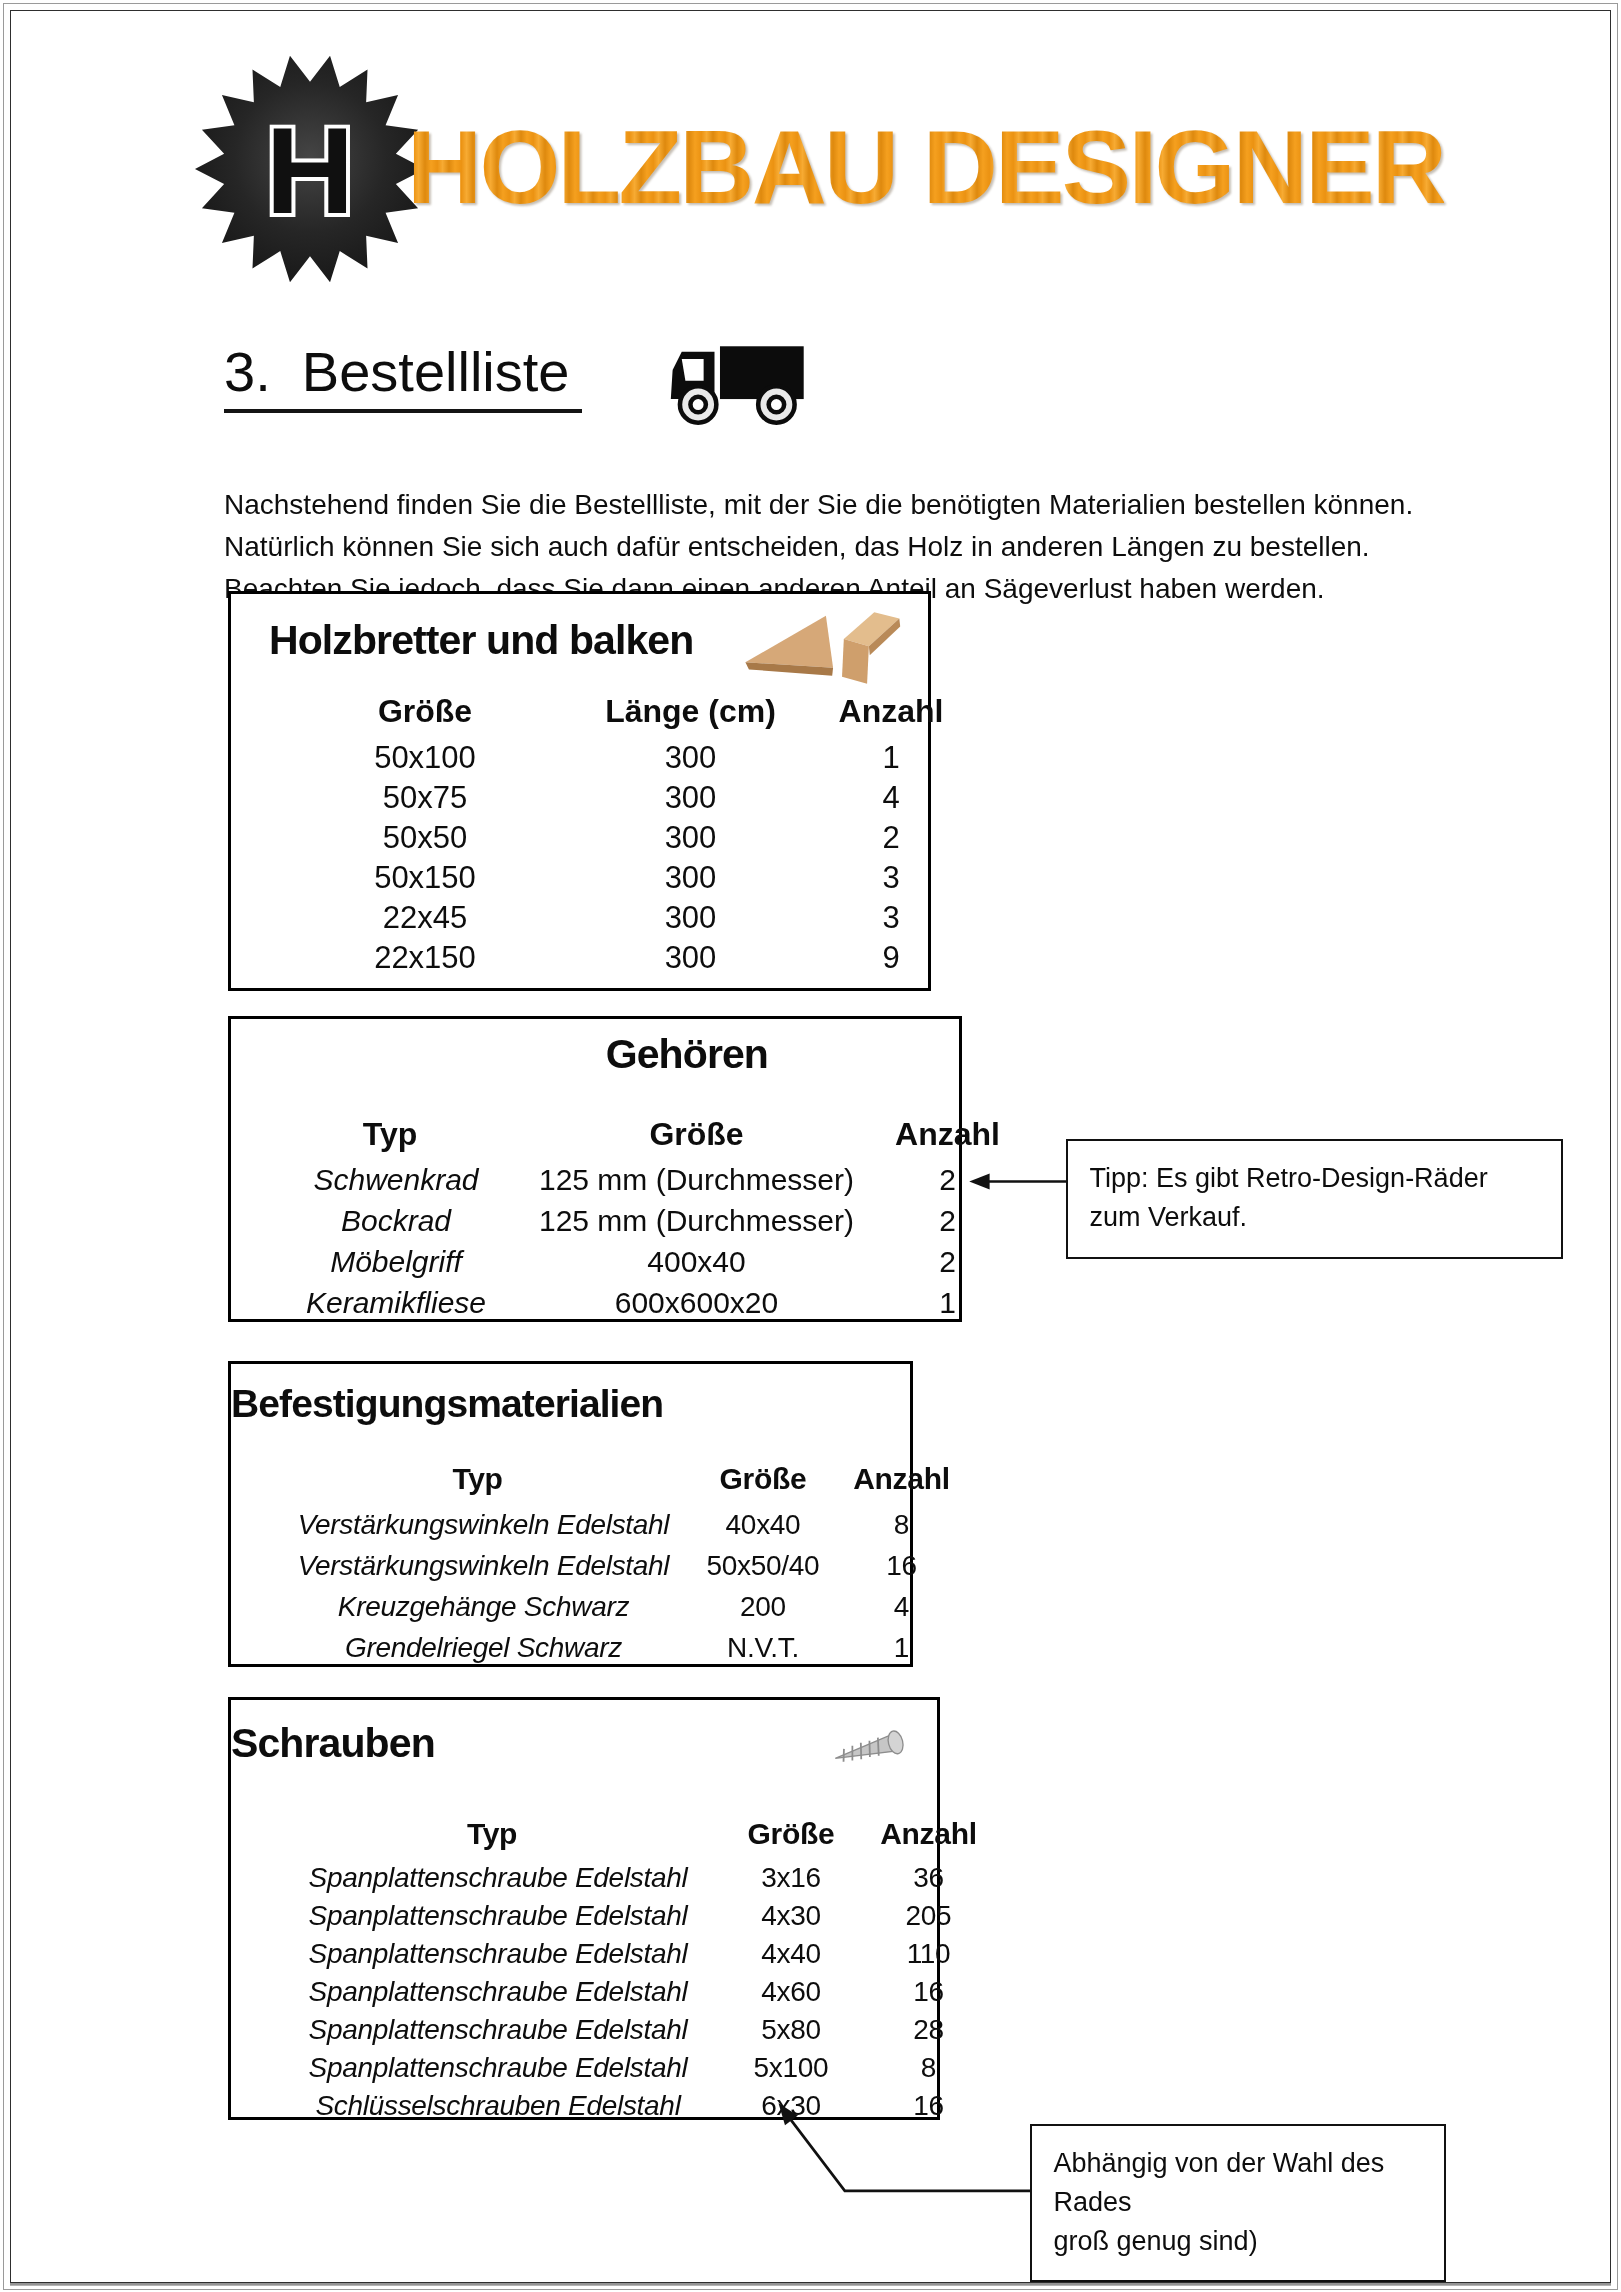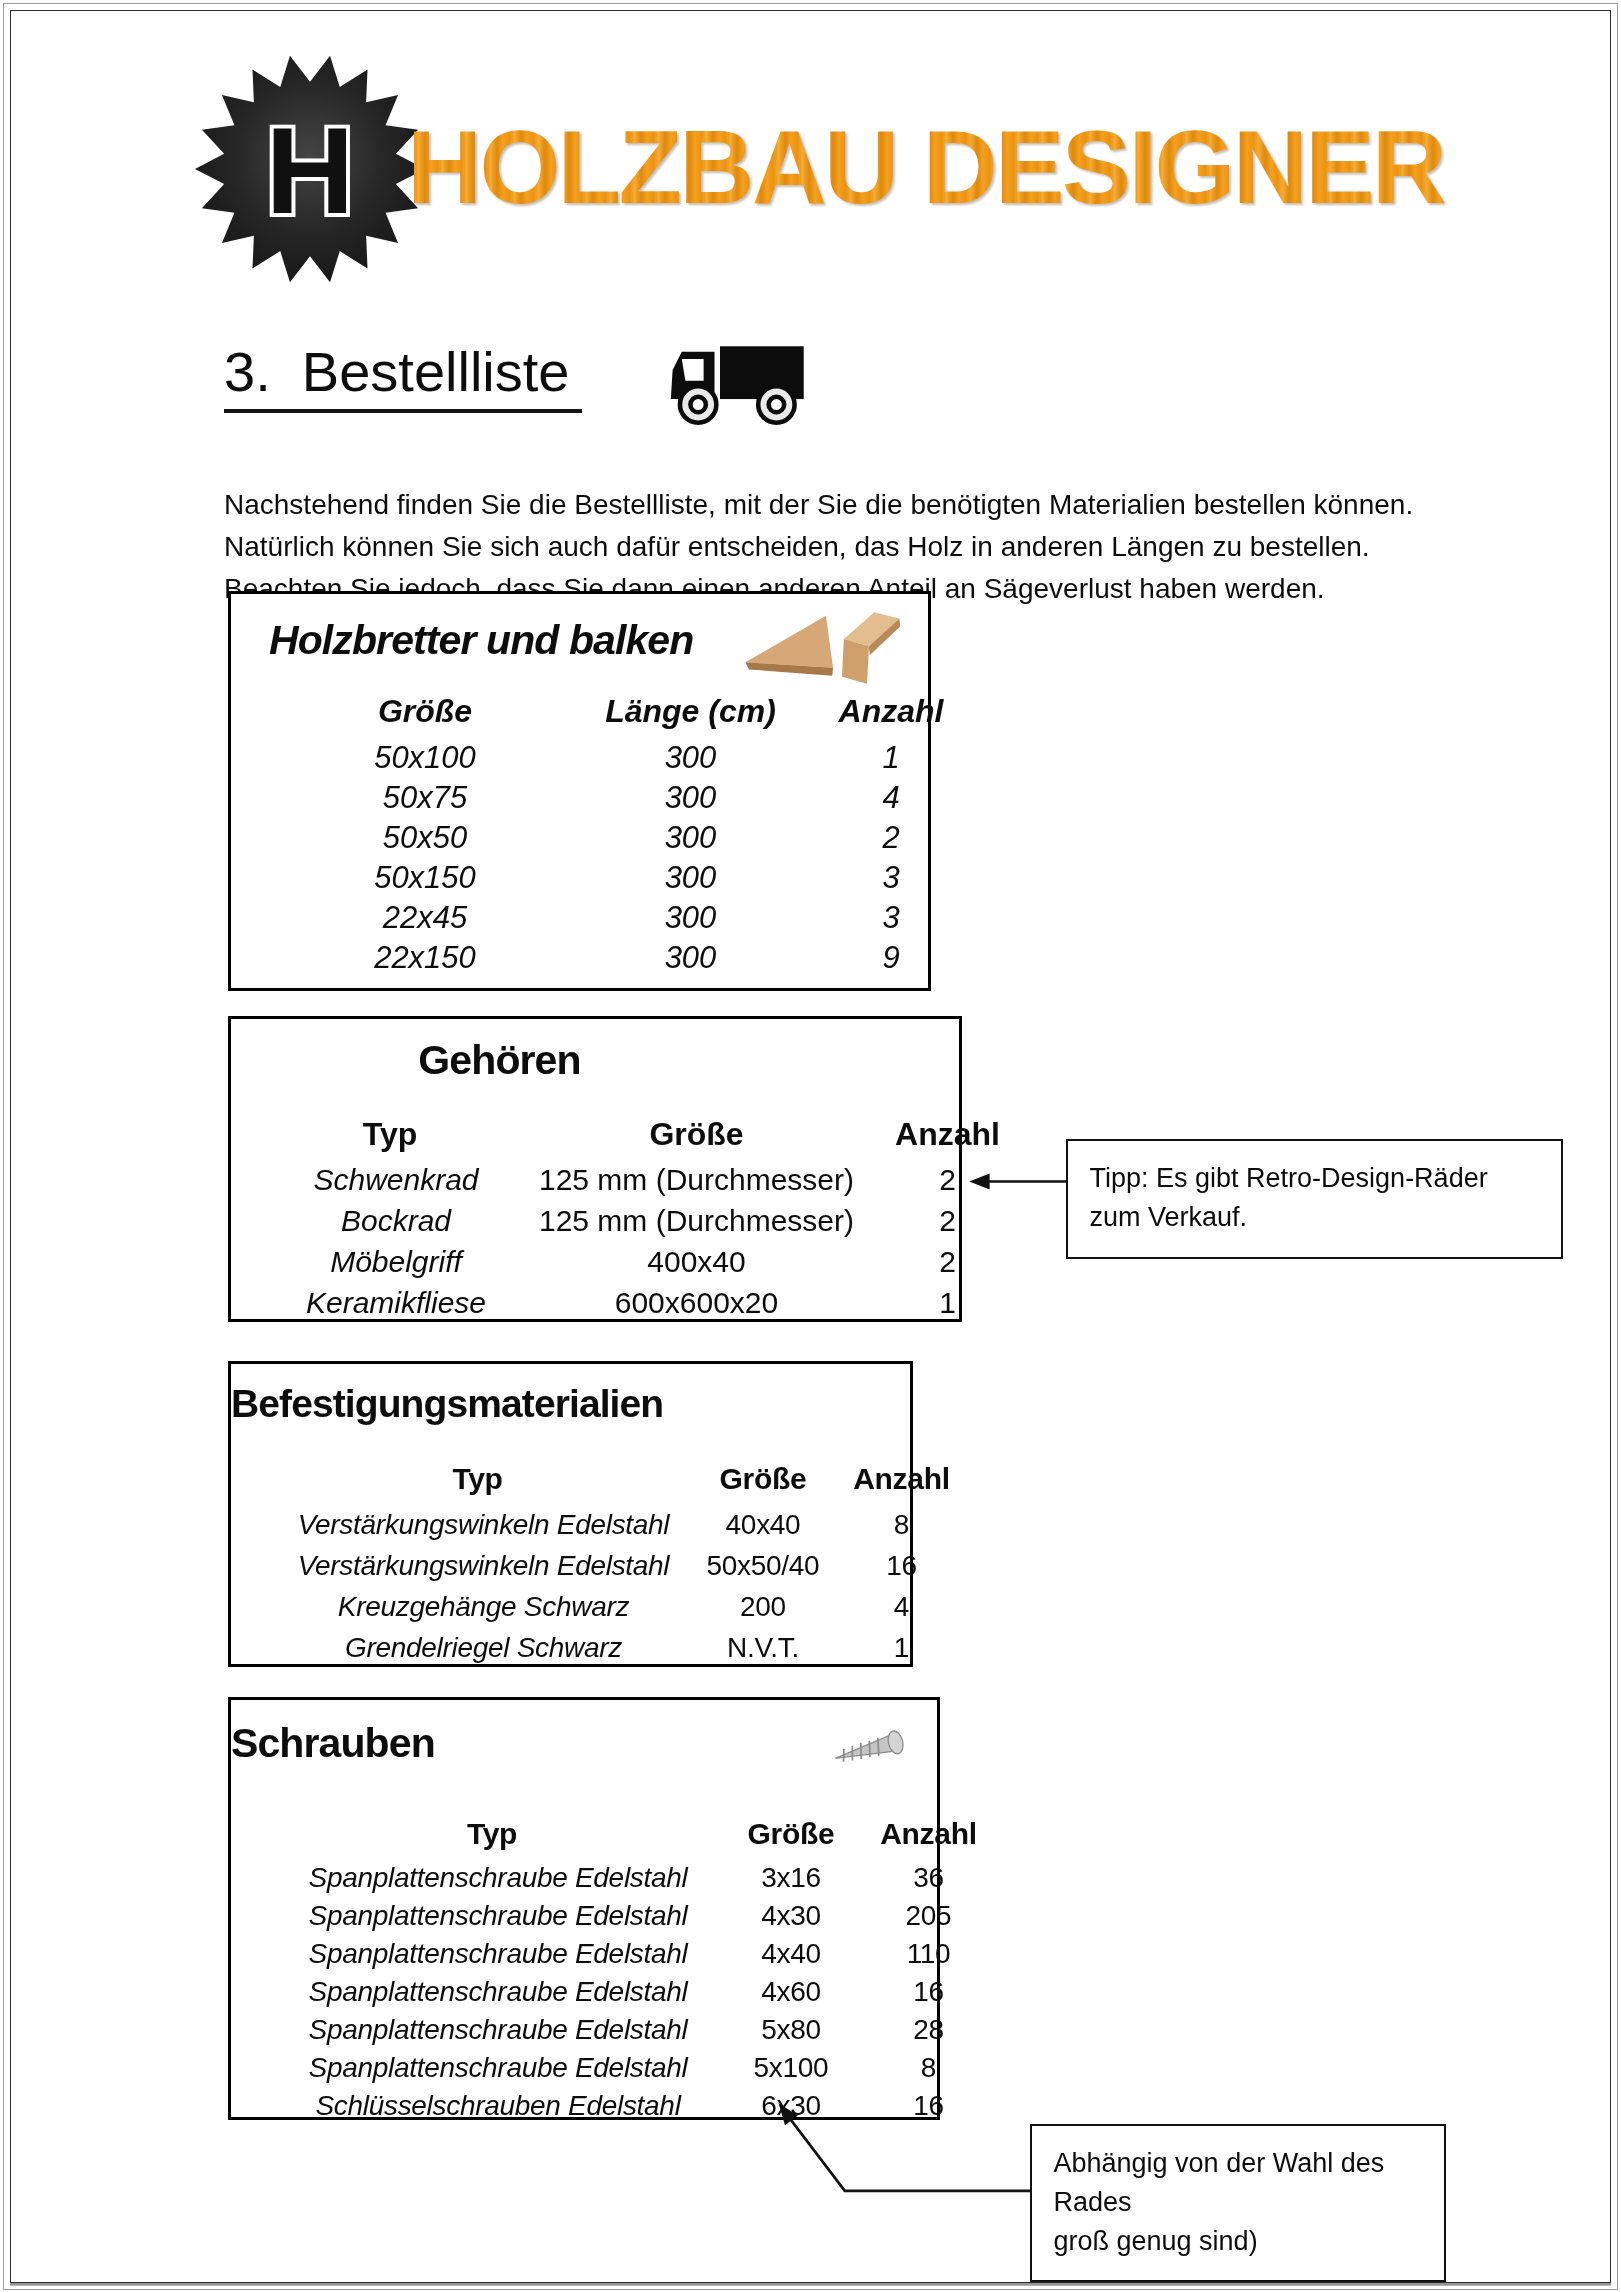--- a/index.html
+++ b/index.html
@@ -30,29 +30,29 @@
 
   
   .box{position:absolute; border:3.6px solid #000; background:#fff; box-sizing:border-box;}
   .tbl-title{position:absolute; font-weight:700; font-size:41px; letter-spacing:-0.9px; white-space:nowrap;}
   .grid{position:absolute; left:0; right:0; display:grid; align-items:center; line-height:1;margin-left:46px;}
   .hdr{font-weight:700; text-align:center;}
   .cell{text-align:center; font-weight:400;}
   .cell.left{text-align:center; padding-left:12px;font-style:italic;}
 
   
-  .box-wood{left:228px; top:591px; width:703px; height:400px;font-style:italic;}
+  .box-wood{left:228px; top:591px; width:703px; height:400px;}
   .box-wood .tbl-title{left:38px; top:23px;}
   .wood-icons{position:absolute; right:9px; top:9px; width:179px; height:90px;}
   .grid-wood{top:91px; grid-template-columns:296px 235px 166px; grid-template-rows:52px repeat(6,40px); font-size:31px;}
   .grid-wood .hdr{font-size:32px;}
 
   
   .box-acc{left:228px; top:1016px; width:734px; height:306px;}
-  .box-acc .tbl-title{left:0; top:18px; width:537px; text-align:center;}
+  .box-acc .tbl-title{left:0; top:12px; width:537px; text-align:right;}
   .grid-acc{top:90px; grid-template-columns:226px 387px 115px; grid-template-rows:50px repeat(4,41px); font-size:30px;}
   .grid-acc .hdr{font-size:32px;}
 
   
   .box-fast{left:228px; top:1361px; width:685px; height:306px;}
   .box-fast .tbl-title{left:0; top:18px; width:548px; text-align:left; font-size:39px;}
   .grid-fast{top:90px; grid-template-columns:401px 170px 107px; grid-template-rows:50px repeat(4,41px); font-size:28px; letter-spacing:-0.3px;}
   .grid-fast .hdr{font-size:30px;}
 
   

